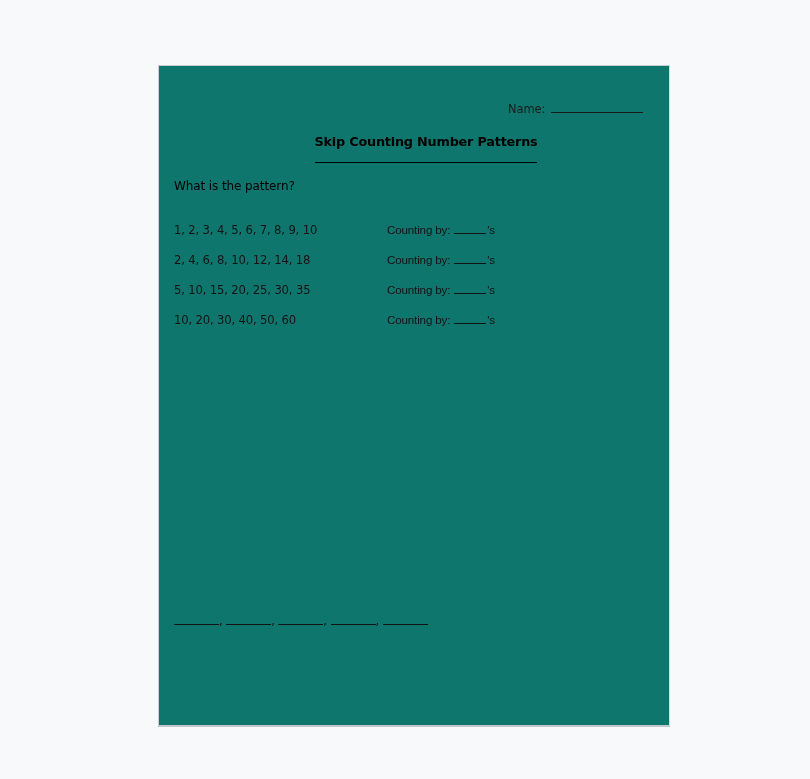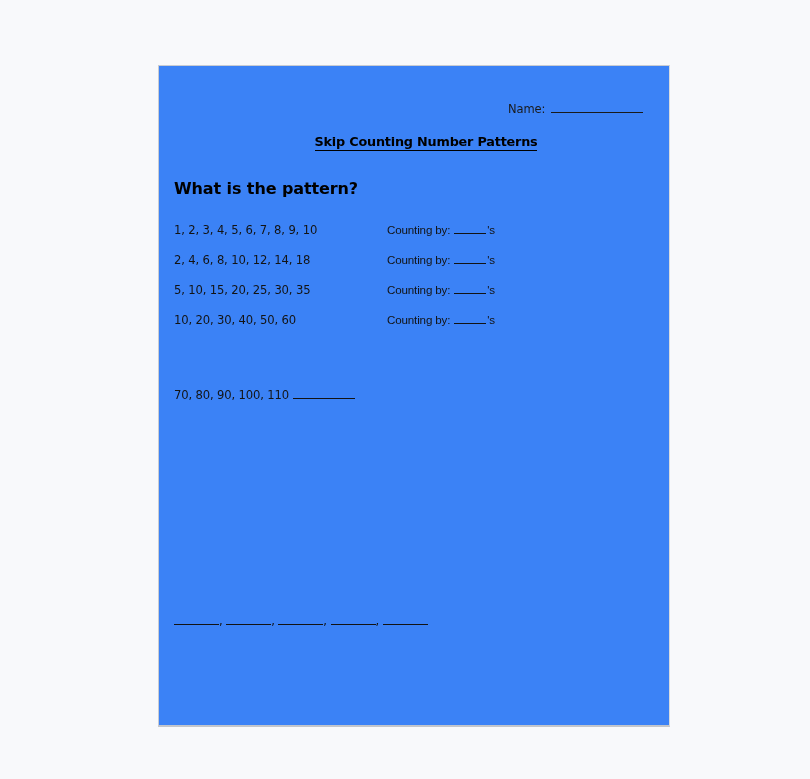--- a/index.html
+++ b/index.html
@@ -15,21 +15,21 @@
     overflow: hidden;
   }
 
   
   .page-sheet {
     position: absolute;
     left: 158px;
     top: 65px;
     width: 512px;
     height: 662px;
-    background: #3b82f6;
+    background: #0f766e;
     border: 1px solid #c9ccd2;
     border-right: 1px solid #d8dade;
     border-bottom: 2px solid #c2c5cb;
   }
 
   .page-inner {
     position: relative;
     width: 100%;
     height: 100%;
   }
@@ -65,31 +65,31 @@
     top: 68px;
     text-align: center;
     font-family: "DejaVu Sans", sans-serif;
     font-size: 12.8px;
     font-weight: bold;
     color: #000;
     letter-spacing: -0.2px;
   }
   .sheet-title span {
     border-bottom: 1.6px solid #000;
-    padding-bottom: 1px;
+    padding-bottom: 13px;
     margin-left: 24px;
   }
 
   
   .section-heading {
     position: absolute;
     left: 15px;
     font-family: "DejaVu Sans", sans-serif;
-    font-weight: bold;
-    font-size: 16px;
+    font-weight: normal;
+    font-size: 12px;
     color: #000;
     letter-spacing: -0.1px;
     white-space: nowrap;
   }
   #heading-pattern   { top: 113px; }
   #heading-next      { top: 293px; }
   #heading-create    { top: 503px; }
 
   
   .pattern-rows {
@@ -209,23 +209,20 @@
       <div class="pattern-row">
         <span class="seq-text">10, 20, 30, 40, 50, 60</span>
         <span class="counting-cell"><span>Counting by:</span><span class="count-blank"></span><span>'s</span></span>
       </div>
 
     </div>
 
 
     <div class="next-rows">
 
-      <div class="next-row">
-        <span>70, 80, 90, 100, 110</span><span class="next-blank" style="width:62px"></span>
-      </div>
 
 
 
 
     </div>
 
 
     <div class="create-blanks" id="create-blanks-row"><span class="create-blank"></span><span class="create-sep">, </span><span class="create-blank"></span><span class="create-sep">, </span><span class="create-blank"></span><span class="create-sep">, </span><span class="create-blank"></span><span class="create-sep">, </span><span class="create-blank"></span></div>
 
   </div>

